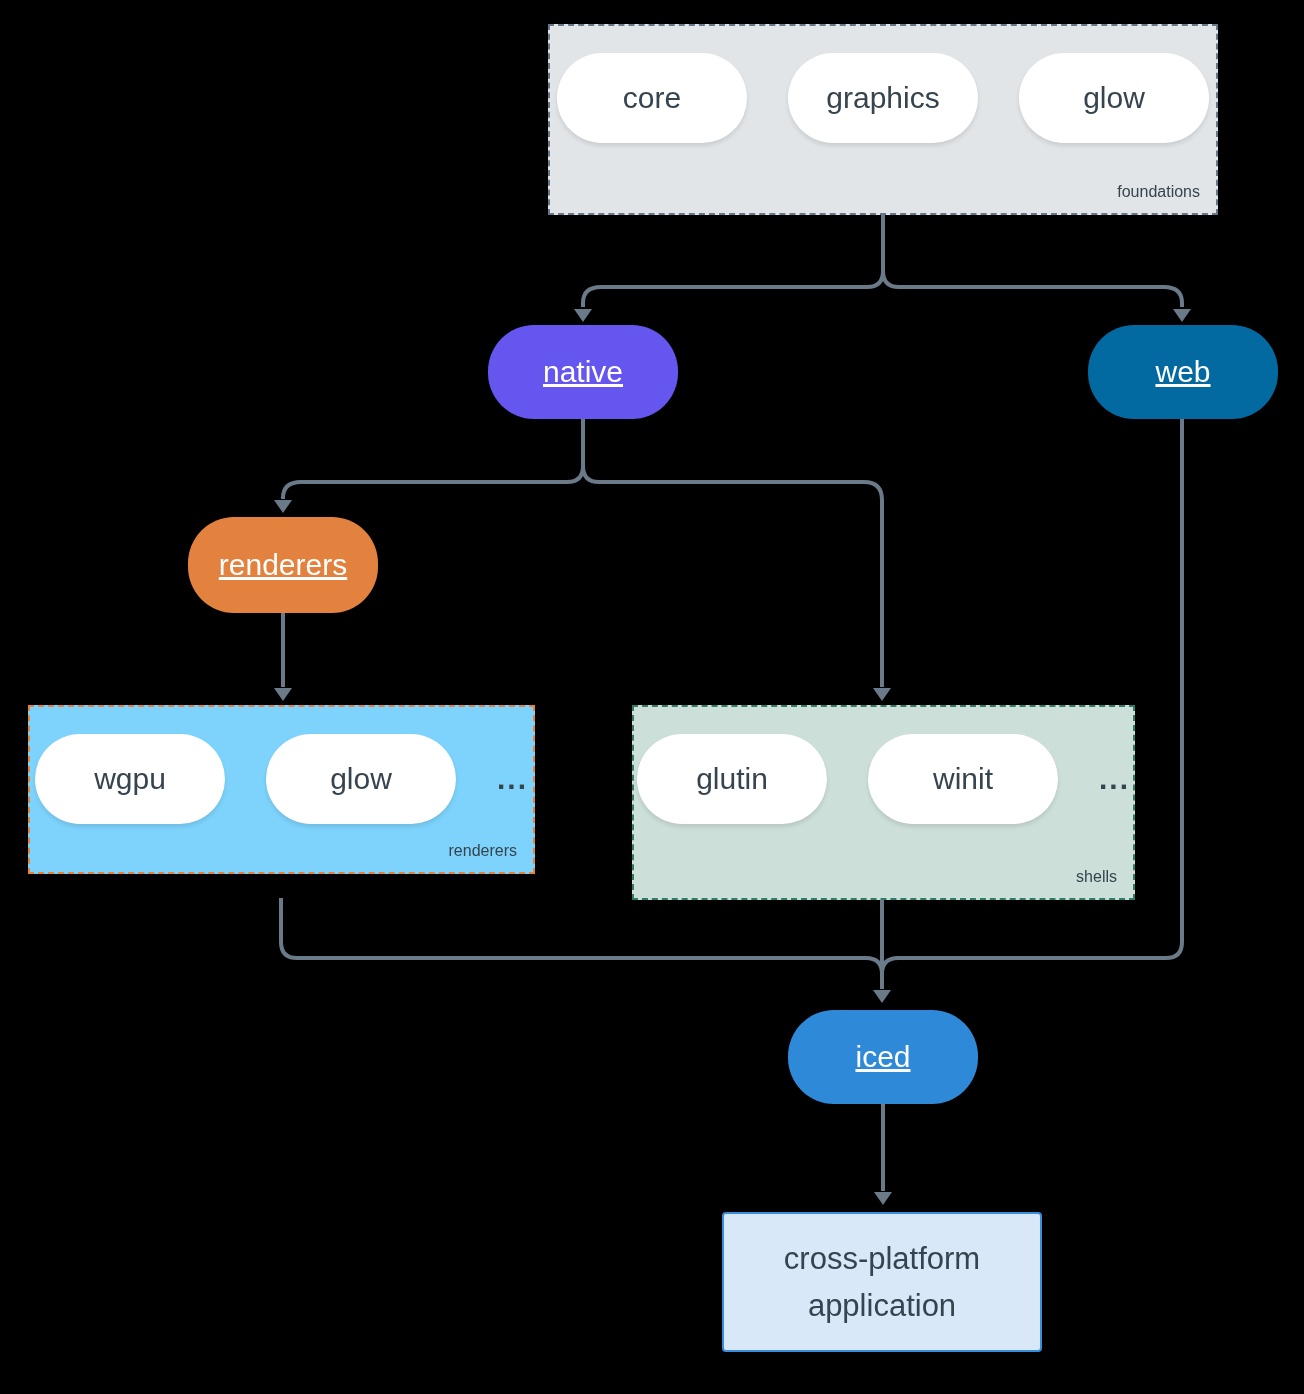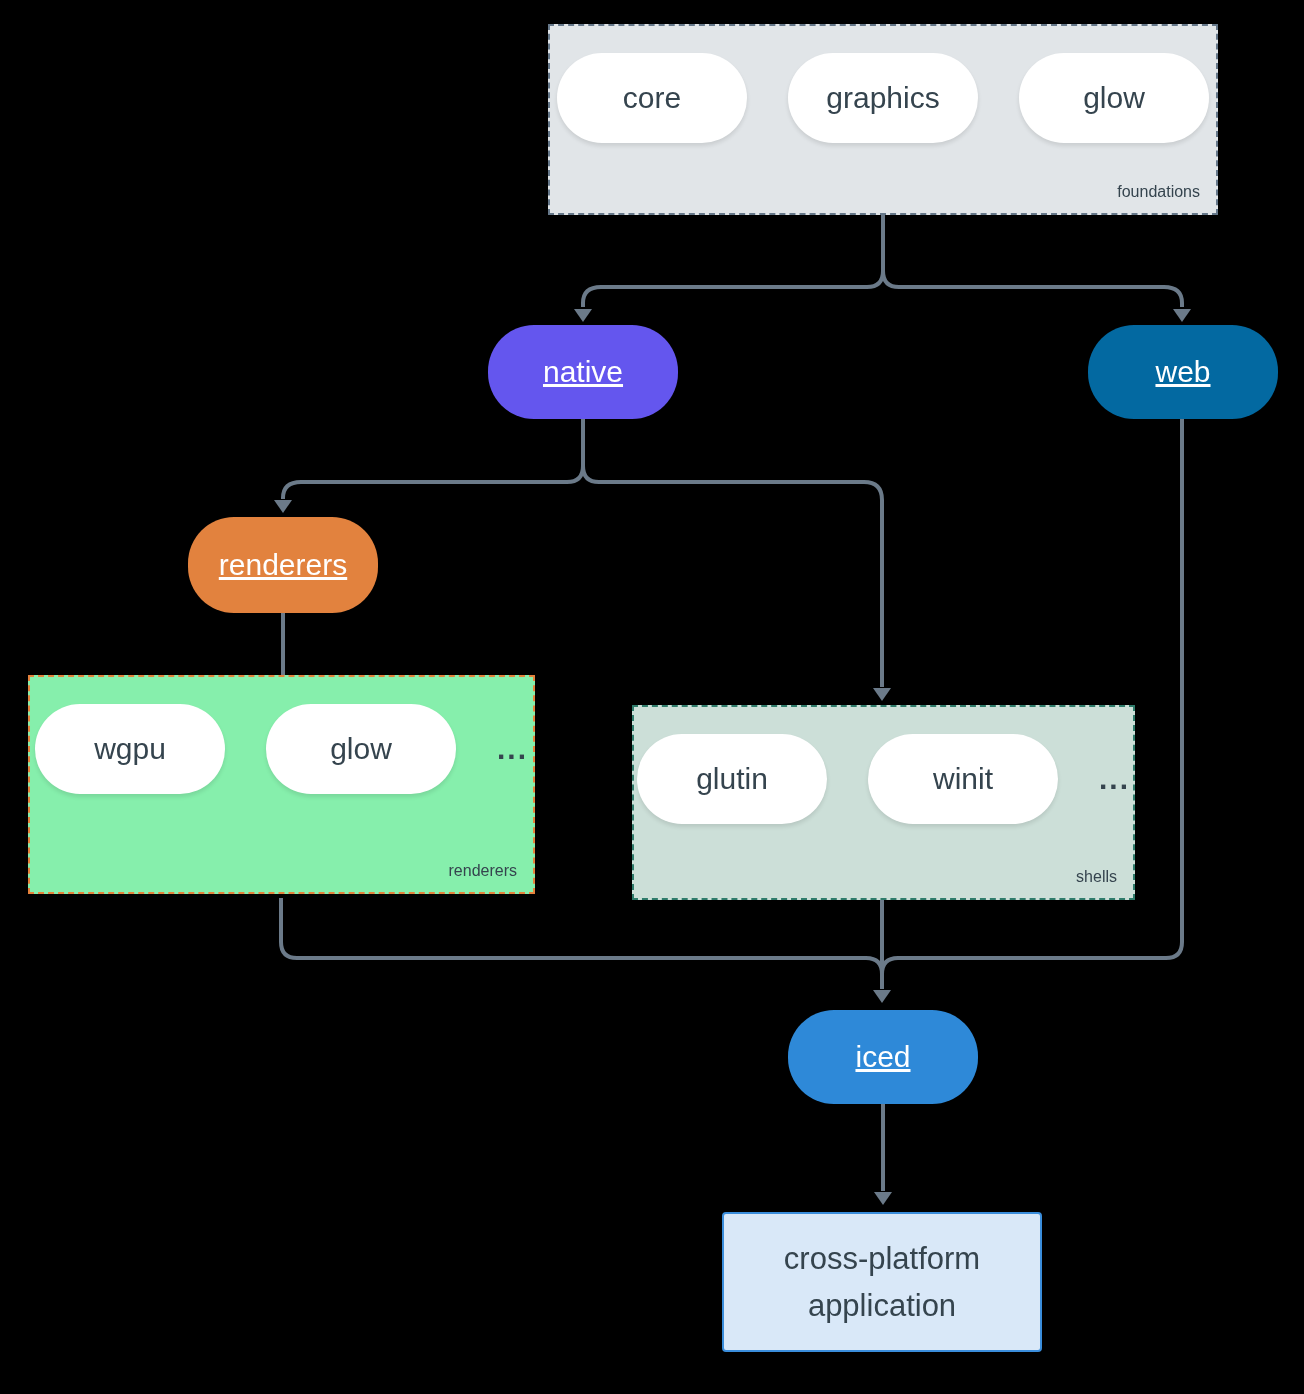--- a/index.html
+++ b/index.html
@@ -21,22 +21,22 @@
     align-items:flex-start;
     justify-content:center;
     gap:41px;
     padding-top:27px;
   }
   .group-foundations{
     left:548px;top:24px;width:670px;height:191px;
     background:#e1e5e8;border:2px dashed #66788a;
   }
   .group-renderers{
-    left:28px;top:675px;width:507px;height:219px;
-    background:#86efac;border:2px dashed #e5823c;
+    left:28px;top:705px;width:507px;height:169px;
+    background:#7dd3fc;border:2px dashed #e5823c;
   }
   .group-shells{
     left:632px;top:705px;width:503px;height:195px;
     background:#ccdfd8;border:2px dashed #2f7c6b;
   }
   .group-label{
     position:absolute;right:16px;bottom:12px;
     font-size:16px;color:#35444e;
   }
   .white-pill{

